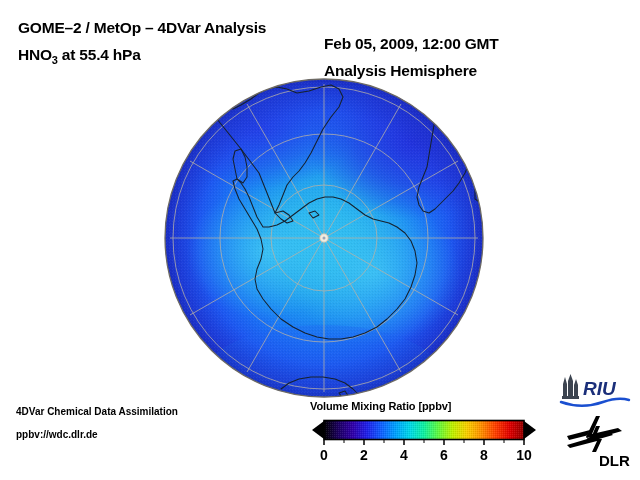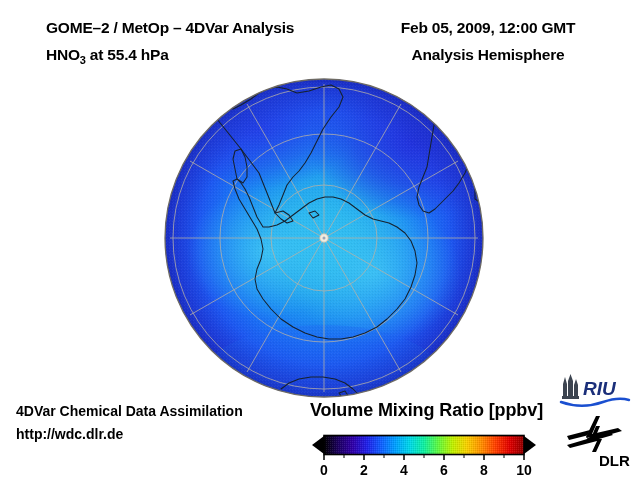--- a/index.html
+++ b/index.html
@@ -19,31 +19,30 @@
   
   .hdr-left {
     position: absolute;
     left: 18px;
     top: 14px;
     width: 360px;
   }
   .hdr-right {
     position: absolute;
     right: 16px;
-    top: 14px;
+    top: 30px;
     width: 300px;
-    text-align: center;
+    text-align: left;
   }
   .hdr-line {
     font-size: 15.5px;
     font-weight: bold;
     line-height: 27px;
     white-space: nowrap;
     letter-spacing: -0.2px;
-    margin-left: 28px;
   }
   .sub {
     font-size: 11px;
     vertical-align: -4px;
     font-weight: bold;
   }
 
   
   #globe-wrap {
     position: absolute;
@@ -59,39 +58,38 @@
   }
 
   
   .foot-left {
     position: absolute;
     left: 16px;
     top: 400px;
     width: 290px;
   }
   .foot-line {
-    font-size: 14px;
+    font-size: 10px;
     font-weight: bold;
     line-height: 23px;
     white-space: nowrap;
   }
 
   
   #cbar-block {
     position: absolute;
     left: 310px;
     top: 400px;
     width: 228px;
   }
   #cbar-title {
-    font-size: 18px;
+    font-size: 11px;
     font-weight: bold;
-    text-align: right;
+    text-align: left;
     white-space: nowrap;
-    margin-bottom: 6px;
     letter-spacing: -0.1px;
   }
   #cbar-svg {
     display: block;
   }
 
   
   #riu-logo {
     position: absolute;
     left: 557px;
@@ -256,21 +254,21 @@
         <circle cx="161" cy="161" r="1.5" fill="#9aa6b8"></circle>
       </g>
     </g>
 
     <circle cx="161" cy="161" r="159" fill="none" stroke="#6d6a64" stroke-width="1.3"></circle>
   </svg>
 </div>
 
 <div class="foot-left">
   <div class="foot-line">4DVar Chemical Data Assimilation</div>
-  <div class="foot-line">http://wdc.dlr.de</div>
+  <div class="foot-line">ppbv://wdc.dlr.de</div>
 </div>
 
 <div id="cbar-block">
   <div id="cbar-title">Volume Mixing Ratio [ppbv]</div>
   <svg id="cbar-svg" viewBox="0 0 228 52" width="228" height="52">
     <defs>
       <linearGradient id="rainbow" x1="0%" y1="0%" x2="100%" y2="0%">
         <stop class="cb-stop" offset="0%" stop-color="#000000"></stop>
         <stop class="cb-stop" offset="7.14%" stop-color="#1c0060"></stop>
         <stop class="cb-stop" offset="14.3%" stop-color="#3000a8"></stop>

